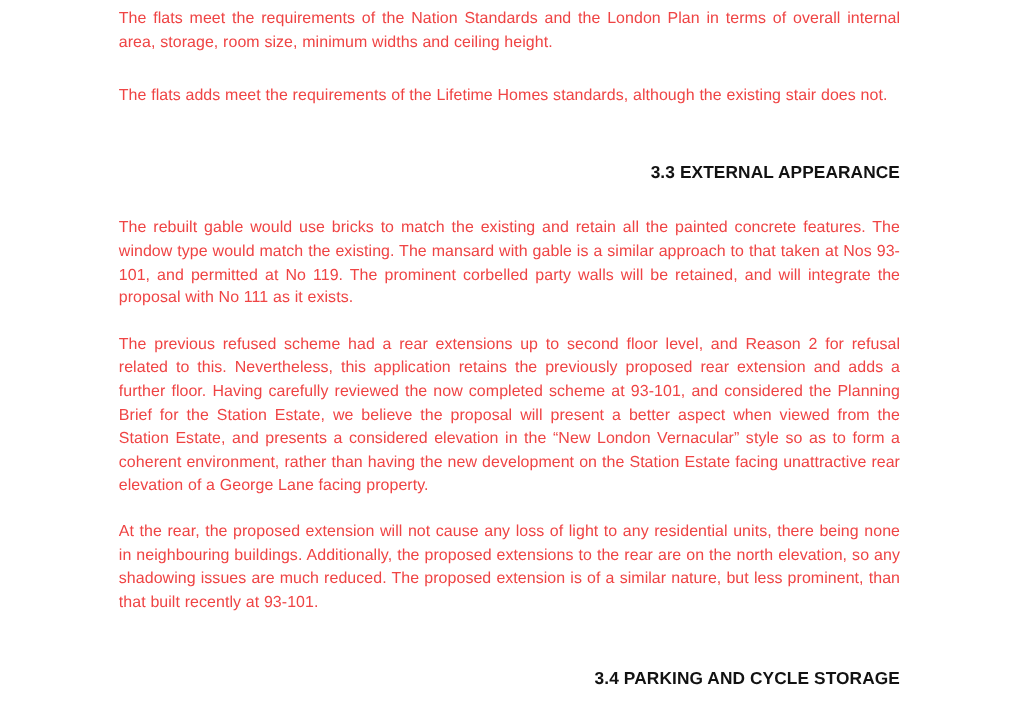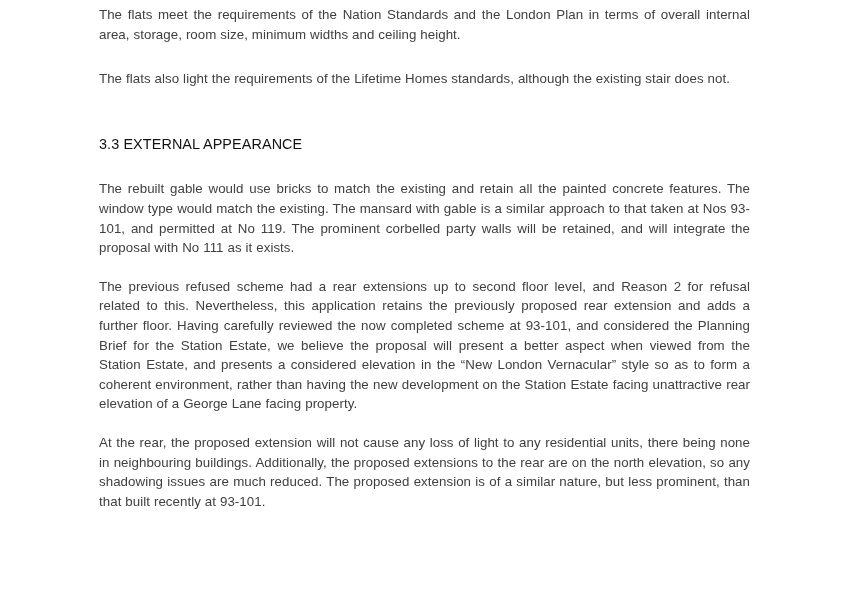--- a/index.html
+++ b/index.html
@@ -33,39 +33,39 @@
     top: 0px;
     width: 651px;
   }
 
   p.body-para {
     margin: 0;
     font-size: 13.3px;
     line-height: 19.6px;
     text-align: justify;
     text-justify: inter-word;
-    color: #404040;
+    color: #ef4444;
     letter-spacing: 0.05px;
     word-spacing: 0.2px;
   }
 
   p.body-para.first {
     margin-top: 5px;
   }
 
   .para-gap-sm { height: 19px; }
   .para-gap-md { height: 25px; }
   .para-gap-xl { height: 46px; }
 
   h2.section-heading {
     margin: 0;
     font-size: 14.4px;
     line-height: 19.6px;
-    font-weight: normal;
-    text-align: left;
+    font-weight: bold;
+    text-align: right;
     color: #121212;
     letter-spacing: 0.1px;
   }
 
   
   .clipped-line-wrap {
     position: absolute;
     left: 99px;
     top: 589px;
     width: 651px;
@@ -88,37 +88,38 @@
 <body>
 
 <div class="page">
 
   <div class="text-column">
 
     <p class="body-para first">The flats meet the requirements of the Nation Standards and the London Plan in terms of overall internal area, storage, room size, minimum widths and ceiling height.</p>
 
     <div class="para-gap-md"></div>
 
-    <p class="body-para">The flats also light the requirements of the Lifetime Homes standards, although the existing stair does not.</p>
+    <p class="body-para">The flats adds meet the requirements of the Lifetime Homes standards, although the existing stair does not.</p>
 
     <div class="para-gap-xl"></div>
 
     <h2 class="section-heading">3.3 EXTERNAL APPEARANCE</h2>
 
     <div class="para-gap-md"></div>
 
     <p class="body-para">The rebuilt gable would use bricks to match the existing and retain all the painted concrete features. The window type would match the existing. The mansard with gable is a similar approach to that taken at Nos 93-101, and permitted at No 119. The prominent corbelled party walls will be retained, and will integrate the proposal with No 111 as it exists.</p>
 
     <div class="para-gap-sm"></div>
 
     <p class="body-para">The previous refused scheme had a rear extensions up to second floor level, and Reason 2 for refusal related to this. Nevertheless, this application retains the previously proposed rear extension and adds a further floor. Having carefully reviewed the now completed scheme at 93-101, and considered the Planning Brief for the Station Estate, we believe the proposal will present a better aspect when viewed from the Station Estate, and presents a considered elevation in the “New London Vernacular” style so as to form a coherent environment, rather than having the new development on the Station Estate facing unattractive rear elevation of a George Lane facing property.</p>
 
     <div class="para-gap-sm"></div>
 
     <p class="body-para">At the rear, the proposed extension will not cause any loss of light to any residential units, there being none in neighbouring buildings. Additionally, the proposed extensions to the rear are on the north elevation, so any shadowing issues are much reduced. The proposed extension is of a similar nature, but less prominent, than that built recently at 93-101.</p>
 
     <div class="para-gap-xl"></div>
 
+    <h2 class="section-heading">3.4 PARKING AND CYCLE STORAGE</h2>
 
   </div>
 
 
 </div>
 
 </body></html>

